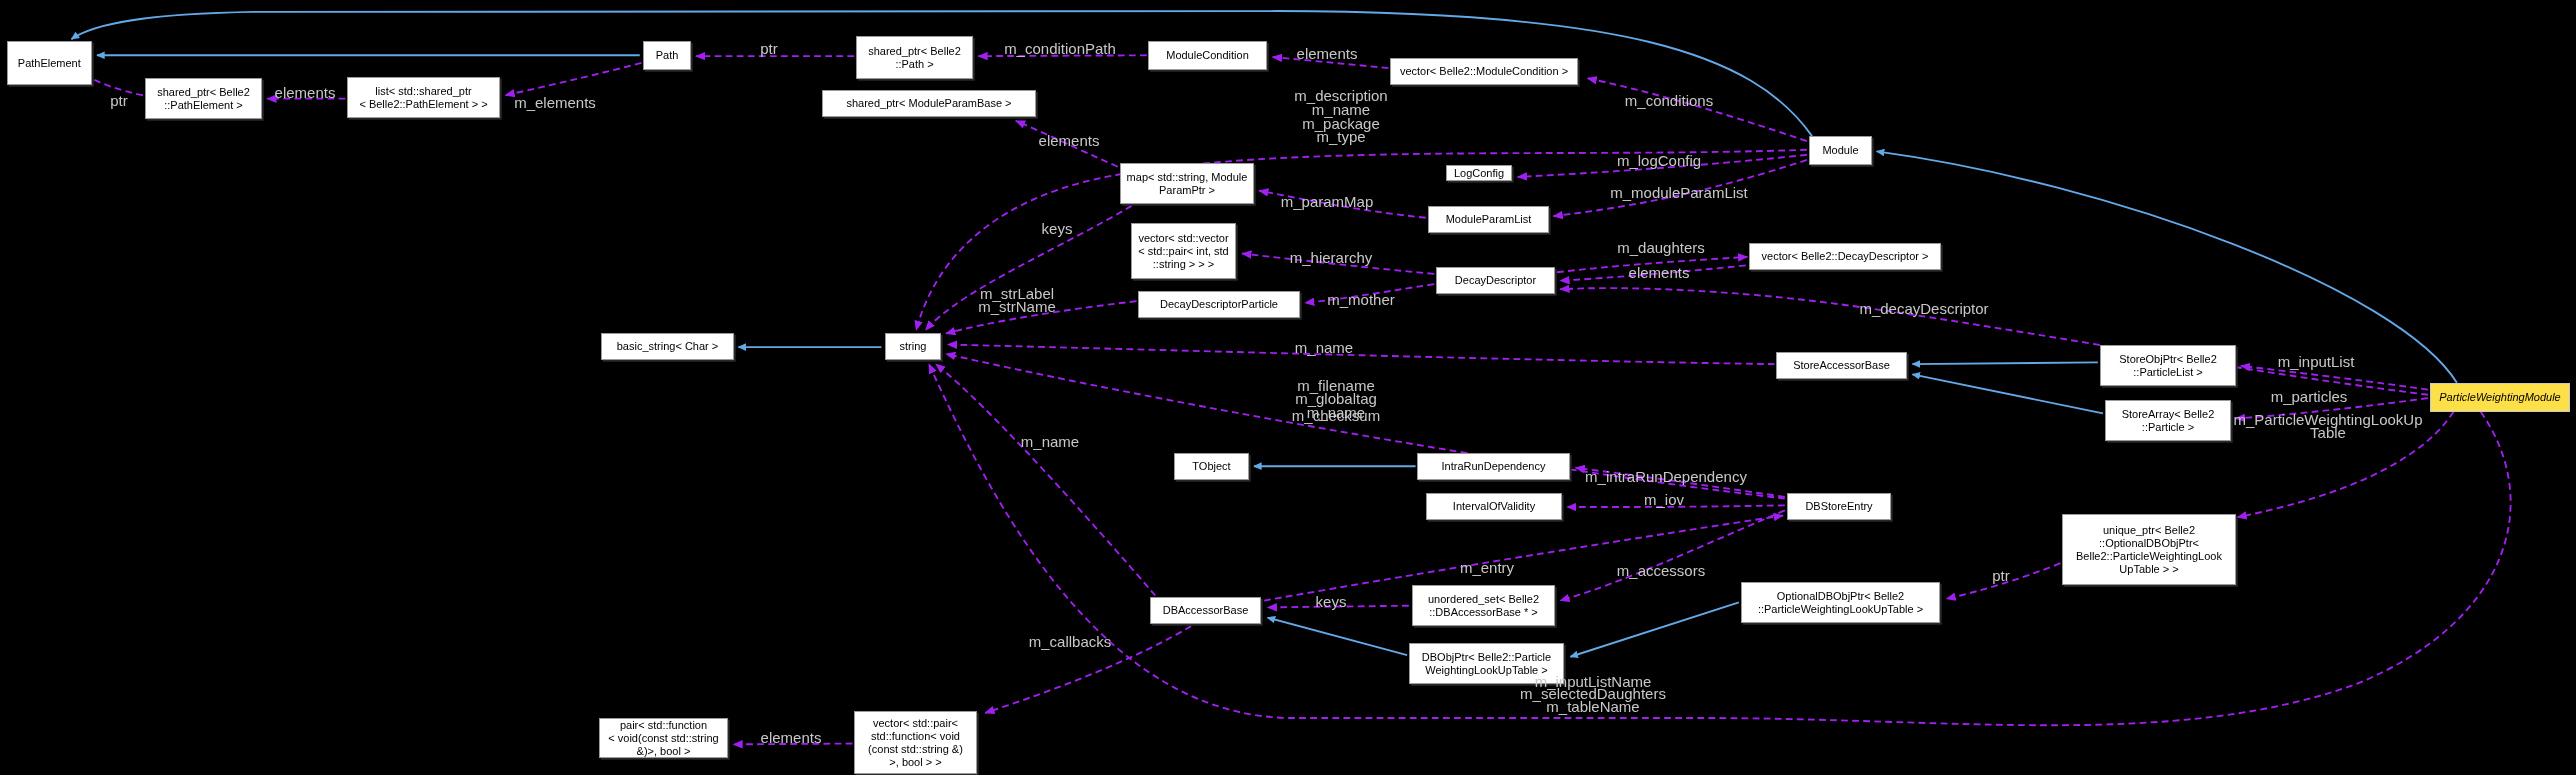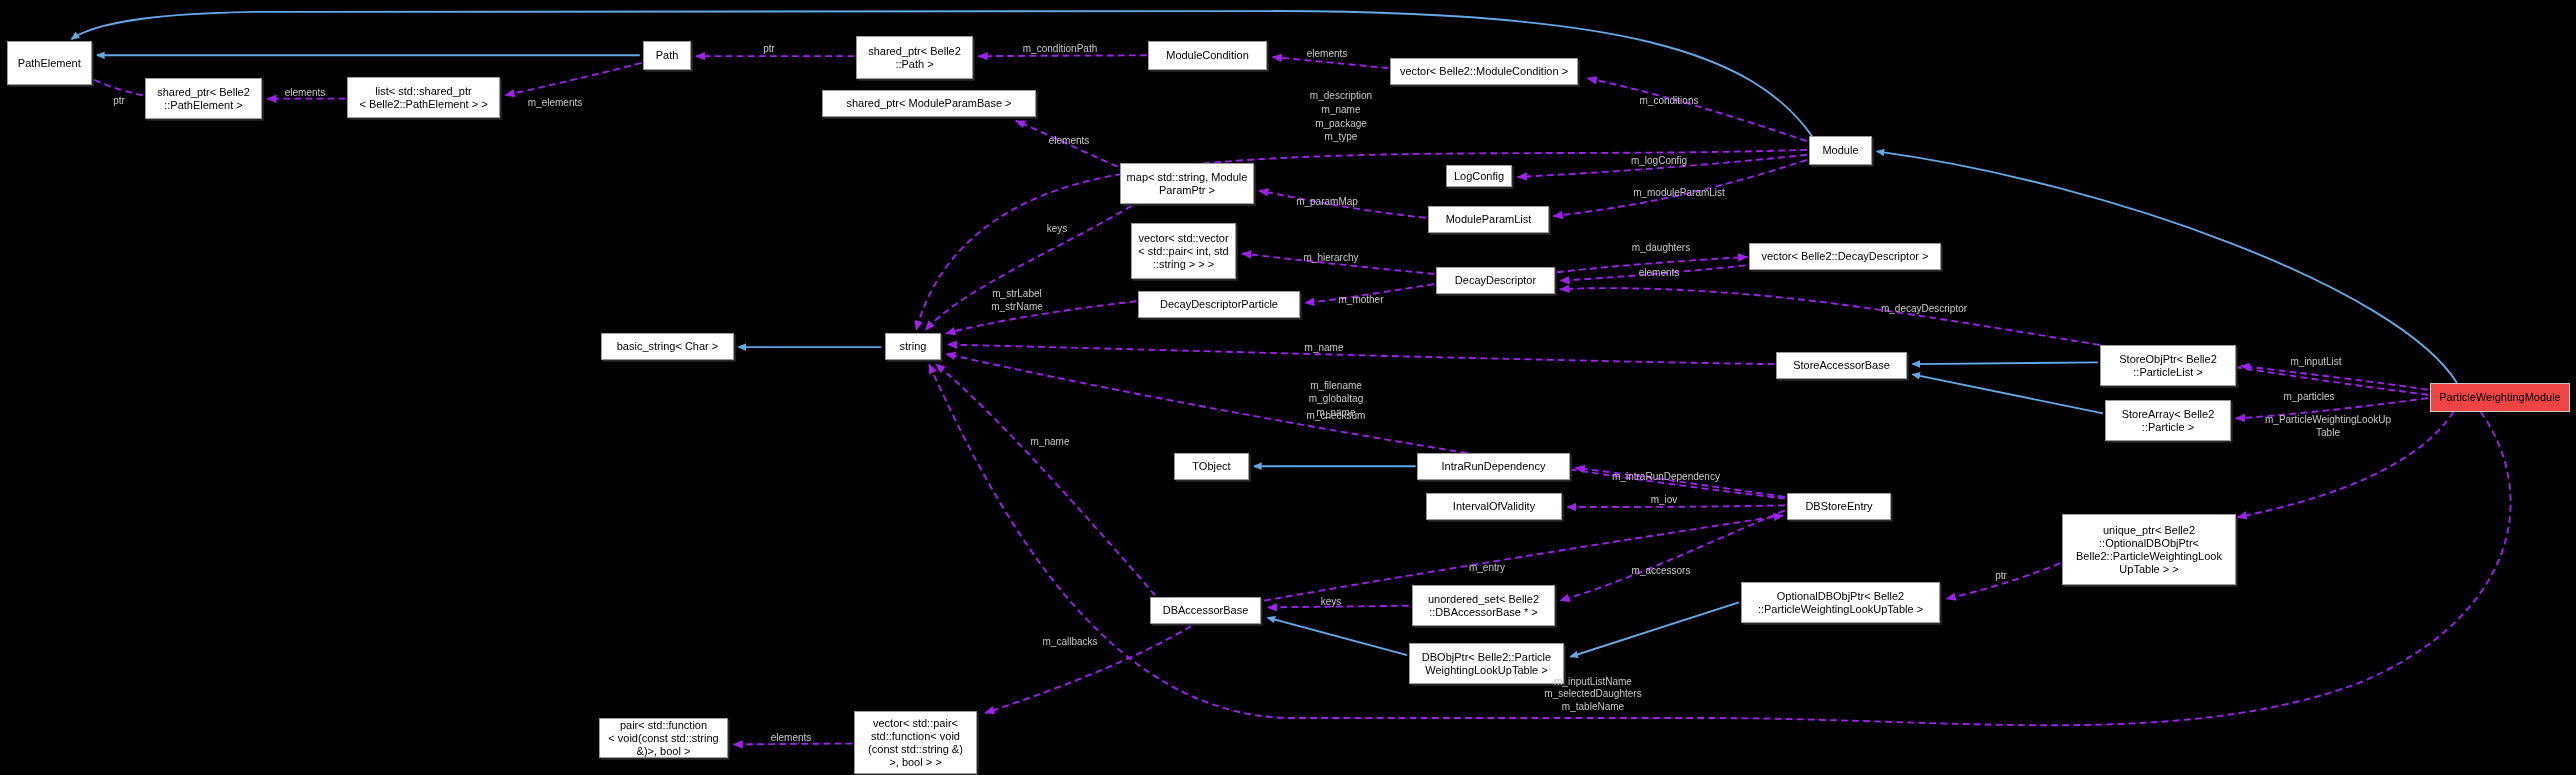--- a/index.html
+++ b/index.html
@@ -4,21 +4,21 @@
 <style>
   html,body{margin:0;padding:0;background:#000;}
   #canvas{position:relative;width:2576px;height:775px;background:#000;overflow:hidden;
           font-family:"Liberation Sans","DejaVu Sans",sans-serif;}
   #edges{position:absolute;left:0;top:0;width:2576px;height:775px;}
   .node{position:absolute;display:flex;flex-direction:column;justify-content:center;align-items:center;
         box-sizing:border-box;text-align:center;line-height:13px;font-size:11px;padding:1.7px 3.4px;
         cursor:pointer;}
   .node.normal{background:#fff;border:1.3px solid #9a9a9a;color:#000;box-shadow:1.7px 1.7px 0 #2a2a2a;}
   .node.highlight{background:#a9a9a9;border:1.3px solid #c9c9c9;color:#000;}
-  .edge-label{position:absolute;transform:translate(-50%,-50%);font-size:10px;white-space:nowrap;
+  .edge-label{position:absolute;transform:translate(-50%,-50%);font-size:15px;white-space:nowrap;
         color:#c8c8c8;pointer-events:none;}
 </style>
 </head>
 <body>
 
 <div id="canvas" style="background: rgb(0, 0, 0);">
   <svg id="edges" xmlns="http://www.w3.org/2000/svg" width="2576" height="775" viewBox="0 0 3028 911">
     <defs>
       <marker id="arrow-blue" markerWidth="11" markerHeight="9" refX="9" refY="4.5" orient="auto" markerUnits="userSpaceOnUse">
         <path d="M0,0 L10,4.5 L0,9 z" fill="#63a9e8"></path>
@@ -101,21 +101,21 @@
       <div class="node normal" style="left: 1809px; top: 136px; width: 63px; height: 29px;">
         <div>Module</div>
       </div>
       <div class="node normal" style="left: 822px; top: 90px; width: 214px; height: 27px;">
         <div>shared_ptr&lt; ModuleParamBase &gt;</div>
       </div>
       <div class="node normal" style="left: 1120px; top: 163px; width: 134px; height: 41px;">
         <div>map&lt; std::string, Module</div>
         <div>ParamPtr &gt;</div>
       </div>
-      <div class="node normal" style="left: 1446px; top: 165px; width: 66px; height: 22px;">
+      <div class="node normal" style="left: 1446px; top: 165px; width: 66px; height: 16px;">
         <div>LogConfig</div>
       </div>
       <div class="node normal" style="left: 1428px; top: 206px; width: 121px; height: 27px;">
         <div>ModuleParamList</div>
       </div>
       <div class="node normal" style="left: 1131px; top: 223px; width: 105px; height: 56px;">
         <div>vector&lt; std::vector</div>
         <div>&lt; std::pair&lt; int, std</div>
         <div>::string &gt; &gt; &gt;</div>
       </div>
@@ -138,21 +138,21 @@
         <div>StoreAccessorBase</div>
       </div>
       <div class="node normal" style="left: 2100px; top: 345px; width: 136px; height: 41px;">
         <div>StoreObjPtr&lt; Belle2</div>
         <div>::ParticleList &gt;</div>
       </div>
       <div class="node normal" style="left: 2105px; top: 400px; width: 126px; height: 41px;">
         <div>StoreArray&lt; Belle2</div>
         <div>::Particle &gt;</div>
       </div>
-      <div class="node highlight" style="left: 2430px; top: 383px; width: 140px; height: 29px; background: #ef4444;">
+      <div class="node highlight" style="left: 2430px; top: 383px; width: 140px; height: 29px; background: #fde047; font-style: italic;">
         <div>ParticleWeightingModule</div>
       </div>
       <div class="node normal" style="left: 1174px; top: 453px; width: 75px; height: 27px;">
         <div>TObject</div>
       </div>
       <div class="node normal" style="left: 1417px; top: 453px; width: 153px; height: 27px;">
         <div>IntraRunDependency</div>
       </div>
       <div class="node normal" style="left: 1426px; top: 493px; width: 136px; height: 27px;">
         <div>IntervalOfValidity</div>

